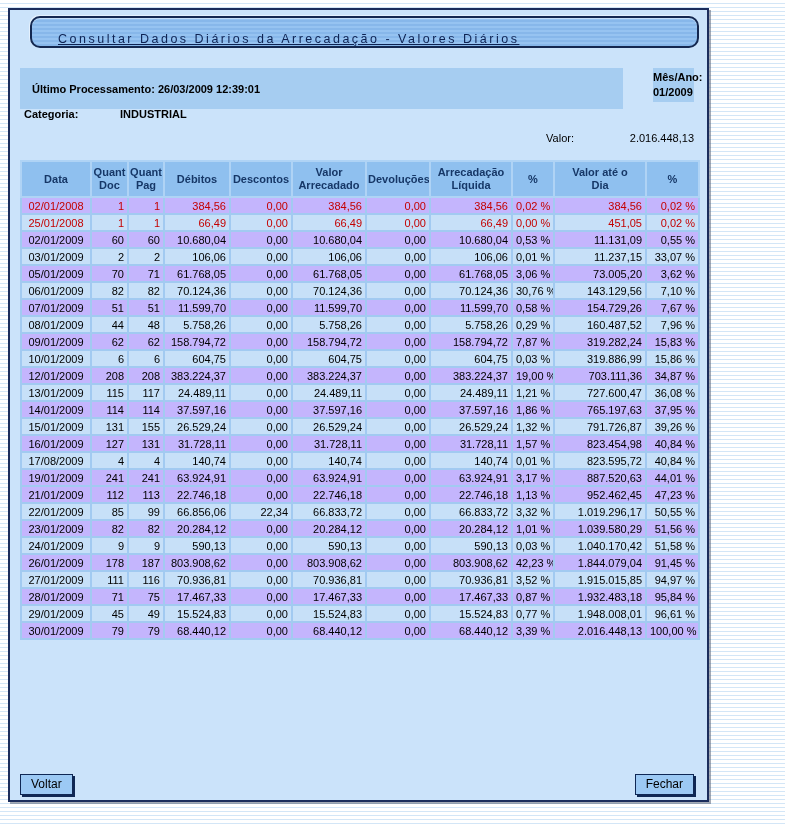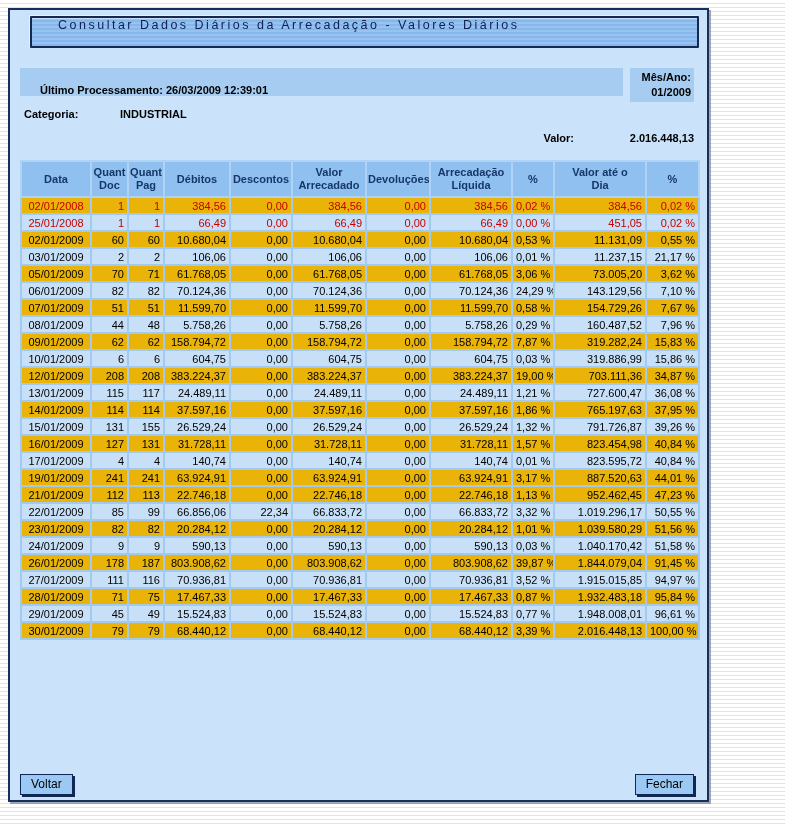--- a/index.html
+++ b/index.html
@@ -8,58 +8,58 @@
     font-family:"Liberation Sans","DejaVu Sans",sans-serif;
     background:repeating-linear-gradient(180deg,#ffffff 0 3px,#d3e6f7 3px 4px);
   }
   .window {
     position:absolute; left:8px; top:8px; width:701px; height:794px;
     background:#CBE3FA; border:2px solid #1B2D5C;
     box-shadow:2px 2px 0 rgba(90,100,120,.55);
   }
   .title-tab {
     margin:6px 8px 0 20px; height:32px;
-    border:2px solid #142850; border-radius:1px;
+    border:2px solid #142850; border-radius:10px;
     background:repeating-linear-gradient(180deg,#96C3F1 0 2px,#87B7EA 2px 4px);
     box-shadow:inset 0 1px 0 rgba(255,255,255,.45), -1px -1px 0 rgba(255,255,255,.5);
-    display:flex; align-items:flex-start; padding-left:26px;
-    color:#0D2252; font-size:12.5px; letter-spacing:2.5px; white-space:nowrap;
+    display:flex; align-items:flex-end; padding-left:26px;
+    color:#0D2252; font-size:12.5px; letter-spacing:2.5px; white-space:nowrap;text-decoration:underline;
   }
   .proc-row { position:relative; margin:20px 13px 0 10px; height:34px; }
   .proc-bar {
-    position:absolute; left:0; top:0; right:71px; height:28px;
-    background:#A6CDF1; display:flex; align-items:flex-end;
-    font-size:11px; font-weight:bold; padding-left:20px; white-space:nowrap;
+    position:absolute; left:0; top:0; right:71px; height:41px;
+    background:#A6CDF1; display:flex; align-items:center;
+    font-size:11px; font-weight:bold; padding-left:12px; white-space:nowrap;
   }
   .mesano-box {
-    position:absolute; right:0; top:0; width:64px; height:34px;
+    position:absolute; right:0; top:0; width:41px; height:34px;
     background:#A6CDF1; font-size:11px; font-weight:bold;
     text-align:right; padding:2px 3px 0 0; line-height:15px;
   }
   .categoria-row { margin:6px 13px 0 10px; font-size:11px; font-weight:bold; display:flex;align-items:flex-end; }
   .categoria-row .lbl { width:100px; padding-left:4px; }
   .valor-row {
-    margin:12px 13px 16px 10px; font-size:11px; font-weight:bold;
+    margin:12px 13px 16px 10px; font-size:11px; font-weight:normal;
     display:flex; justify-content:flex-end; align-items:baseline;
   }
   .valor-row .val { width:120px; text-align:right; }
   table.daily {
     margin:6px 13px 0 10px; width:678px;
     border-collapse:collapse; table-layout:fixed; font-size:11px;
   }
   table.daily th {
     background:#8FC0EF; color:#163767; font-weight:bold;
     border:2px solid #AFD3F5; height:36px; text-align:center;
     white-space:pre-line; line-height:13px; padding:0 1px; overflow:hidden;
   }
   table.daily td {
     border:2px solid #A2CAF1; height:17px; padding:0 3px;
     white-space:nowrap; overflow:hidden; color:#000;
   }
-  tr.rowA { background:#eab308; }
+  tr.rowA { background:#c4b5fd; }
   tr.rowB { background:#C7E0F8;padding-left:36px; }
   tr.red td { color:#C40000; }
   td.c-date { text-align:center; }
   td.c-num { text-align:right; }
   .btn-row {
     position:absolute; left:10px; right:13px; bottom:5px;
     display:flex; justify-content:space-between;
   }
   button.sysbtn {
     font-family:inherit; font-size:12px; color:#000;
@@ -175,21 +175,21 @@
           <td class="c-date">03/01/2009</td>
           <td class="c-num">2</td>
           <td class="c-num">2</td>
           <td class="c-num">106,06</td>
           <td class="c-num">0,00</td>
           <td class="c-num">106,06</td>
           <td class="c-num">0,00</td>
           <td class="c-num">106,06</td>
           <td class="c-num">0,01 %</td>
           <td class="c-num">11.237,15</td>
-          <td class="c-num">21,17 %</td>
+          <td class="c-num">33,07 %</td>
         </tr>
         <tr class="rowA">
           <td class="c-date">05/01/2009</td>
           <td class="c-num">70</td>
           <td class="c-num">71</td>
           <td class="c-num">61.768,05</td>
           <td class="c-num">0,00</td>
           <td class="c-num">61.768,05</td>
           <td class="c-num">0,00</td>
           <td class="c-num">61.768,05</td>
@@ -199,21 +199,21 @@
         </tr>
         <tr class="rowB">
           <td class="c-date">06/01/2009</td>
           <td class="c-num">82</td>
           <td class="c-num">82</td>
           <td class="c-num">70.124,36</td>
           <td class="c-num">0,00</td>
           <td class="c-num">70.124,36</td>
           <td class="c-num">0,00</td>
           <td class="c-num">70.124,36</td>
-          <td class="c-num">24,29 %</td>
+          <td class="c-num">30,76 %</td>
           <td class="c-num">143.129,56</td>
           <td class="c-num">7,10 %</td>
         </tr>
         <tr class="rowA">
           <td class="c-date">07/01/2009</td>
           <td class="c-num">51</td>
           <td class="c-num">51</td>
           <td class="c-num">11.599,70</td>
           <td class="c-num">0,00</td>
           <td class="c-num">11.599,70</td>
@@ -321,21 +321,21 @@
           <td class="c-num">31.728,11</td>
           <td class="c-num">0,00</td>
           <td class="c-num">31.728,11</td>
           <td class="c-num">0,00</td>
           <td class="c-num">31.728,11</td>
           <td class="c-num">1,57 %</td>
           <td class="c-num">823.454,98</td>
           <td class="c-num">40,84 %</td>
         </tr>
         <tr class="rowB">
-          <td class="c-date">17/01/2009</td>
+          <td class="c-date">17/08/2009</td>
           <td class="c-num">4</td>
           <td class="c-num">4</td>
           <td class="c-num">140,74</td>
           <td class="c-num">0,00</td>
           <td class="c-num">140,74</td>
           <td class="c-num">0,00</td>
           <td class="c-num">140,74</td>
           <td class="c-num">0,01 %</td>
           <td class="c-num">823.595,72</td>
           <td class="c-num">40,84 %</td>
@@ -407,21 +407,21 @@
         </tr>
         <tr class="rowA">
           <td class="c-date">26/01/2009</td>
           <td class="c-num">178</td>
           <td class="c-num">187</td>
           <td class="c-num">803.908,62</td>
           <td class="c-num">0,00</td>
           <td class="c-num">803.908,62</td>
           <td class="c-num">0,00</td>
           <td class="c-num">803.908,62</td>
-          <td class="c-num">39,87 %</td>
+          <td class="c-num">42,23 %</td>
           <td class="c-num">1.844.079,04</td>
           <td class="c-num">91,45 %</td>
         </tr>
         <tr class="rowB">
           <td class="c-date">27/01/2009</td>
           <td class="c-num">111</td>
           <td class="c-num">116</td>
           <td class="c-num">70.936,81</td>
           <td class="c-num">0,00</td>
           <td class="c-num">70.936,81</td>

